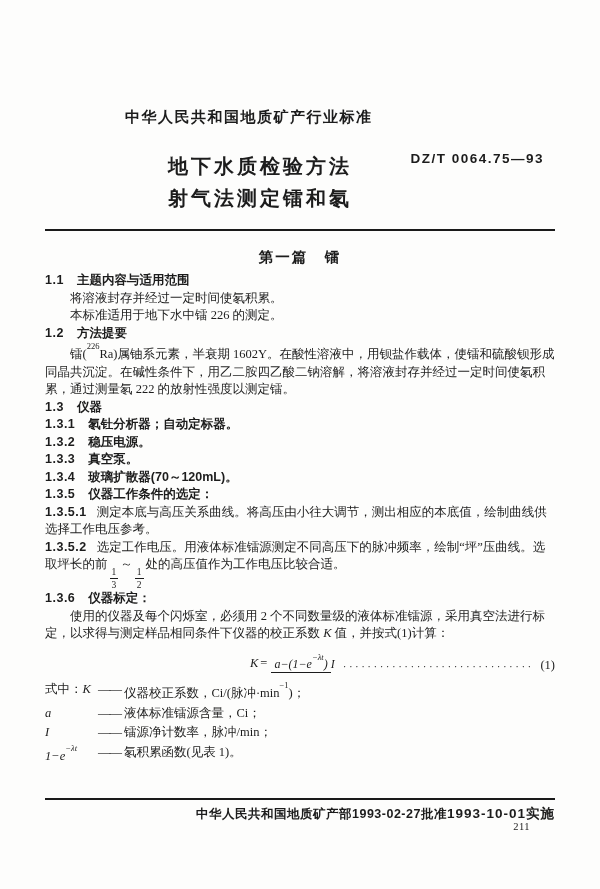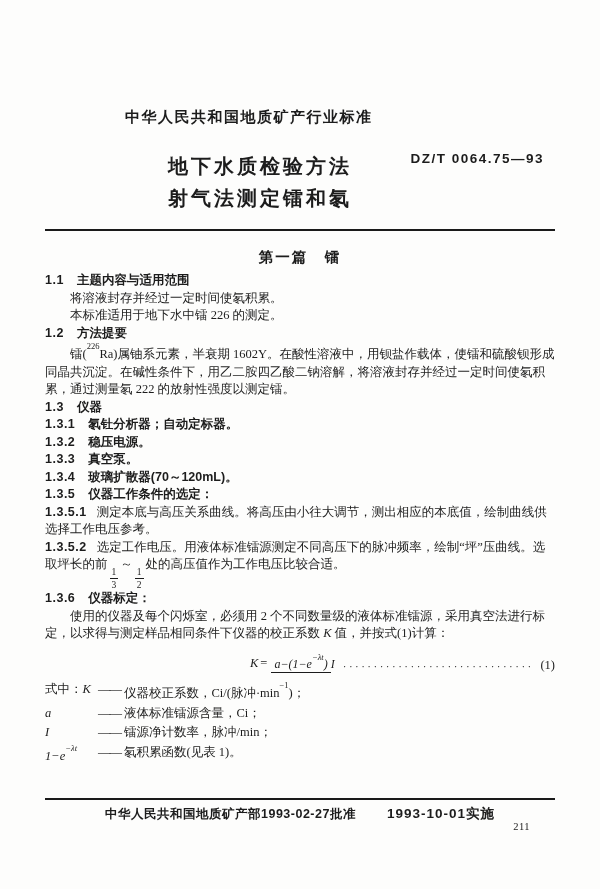--- a/index.html
+++ b/index.html
@@ -98,22 +98,22 @@
   .w-line { display:flex; line-height:19.5px; }
   .w-term { width:52px; white-space:nowrap; }
   .w-dash { padding:0 3px 0 1px; letter-spacing:-1px; }
   
   .rule-bottom {
     position:absolute; left:45px; right:45px; top:798px;
     border-top:2.5px solid #1a1a1a;
   }
   .footer-row {
     position:absolute; left:45px; right:45px; top:805px;
-    display:flex; justify-content:center; align-items:baseline;
-    font-family:"Liberation Sans", sans-serif; font-weight:bold;gap:31px;
+    display:flex; justify-content:flex-end; align-items:baseline;
+    font-family:"Liberation Sans", sans-serif; font-weight:bold;
   }
   .f-approve { font-size:12.5px; letter-spacing:0.5px; }
   .f-impl { font-size:13.5px; letter-spacing:1px; }
   .page-num {
     position:absolute; right:70px; top:821px;
     font-size:10.5px; letter-spacing:0.5px;
   }
 </style>
 </head>
 <body>

